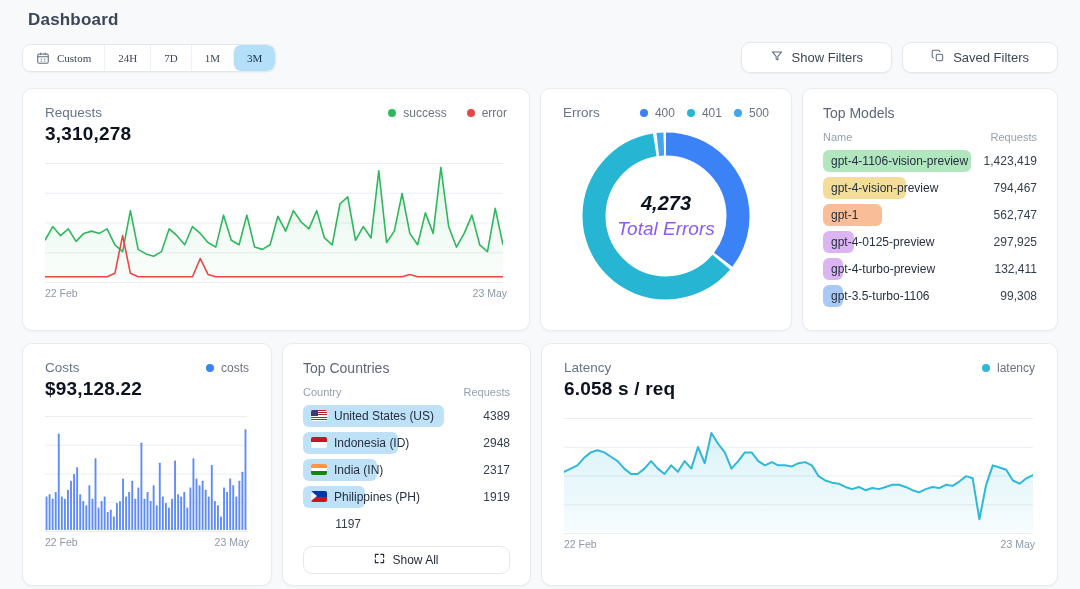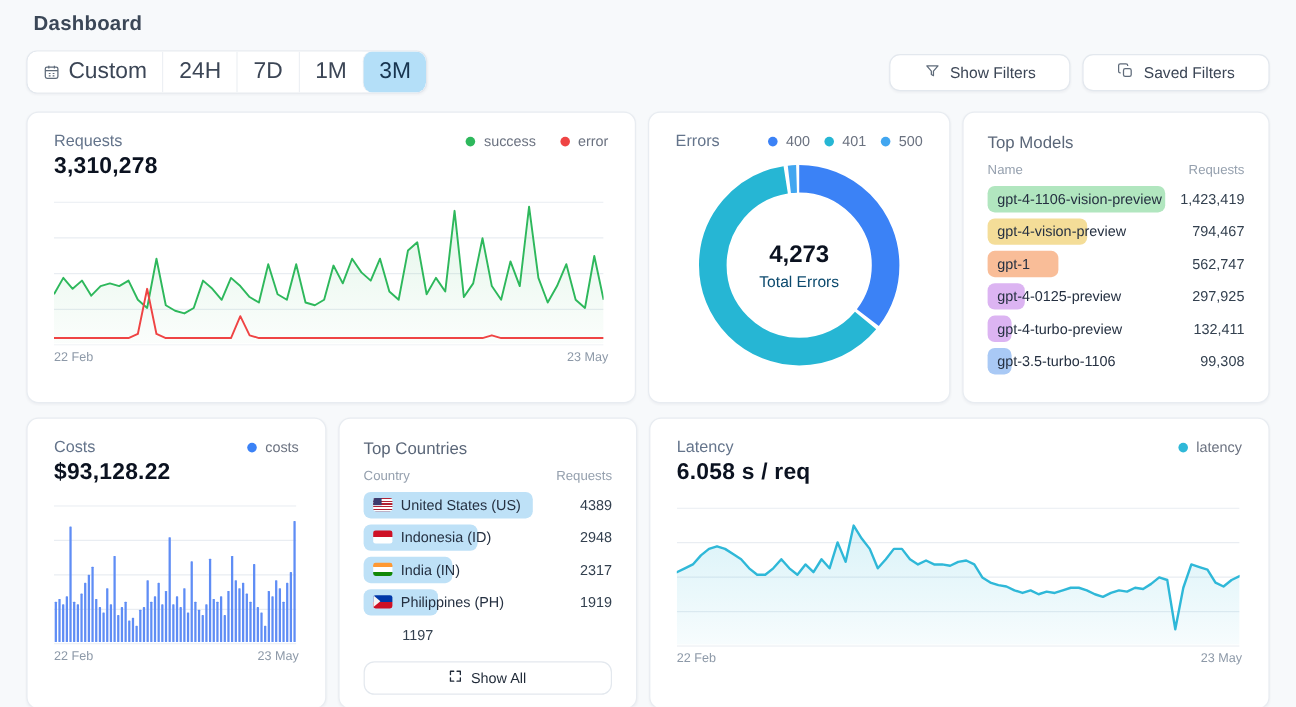--- a/index.html
+++ b/index.html
@@ -8,45 +8,45 @@
     font-family: "Liberation Sans", sans-serif;
     background:#f7f9fb;
     color:#1f2937;
   }
   .page { padding:6px 22px 0 22px; }
   .page-title { font-size:17px; font-weight:700; color:#3b4757; margin:4px 0 12px 6px; letter-spacing:.2px; }
 
   
   .toolbar { display:flex; justify-content:space-between; align-items:center; }
   .time-range { display:inline-flex; background:#fff; border:1px solid #e3e8ee; border-radius:9px; overflow:hidden; box-shadow:0 1px 2px rgba(23,31,47,.04); }
-  .tr-item { display:flex; align-items:center; gap:7px; padding:6px 13px; font-size:19px; color:#3c4656; cursor:pointer; border-left:1px solid #edf0f4; background:#fff; border-top:none; border-bottom:none; border-right:none; font-family:Liberation Sans, sans-serif; }
+  .tr-item { display:flex; align-items:center; gap:7px; padding:6px 13px; font-size:11px; color:#3c4656; cursor:pointer; border-left:1px solid #edf0f4; background:#fff; border-top:none; border-bottom:none; border-right:none; font-family:Liberation Serif, serif; }
   .tr-item:first-child { border-left:none; }
   .tr-item.selected { background:#b4dff8; color:#17344f; border-radius:8px; font-weight:500; }
   .toolbar-right { display:flex; gap:10px; }
   .tb-btn { display:flex; align-items:center; gap:8px; padding:6px 28px; font-size:13px; color:#3c4656; background:#fff; border:1px solid #e3e8ee; border-radius:9px; cursor:pointer; box-shadow:0 1px 2px rgba(23,31,47,.04); font-family:inherit; }
 
   
   .row { display:flex; gap:10px; }
   .row1 { margin-top:15px; }
   .row2 { margin-top:12px; }
   .card { background:#fff; border:1px solid #e8ecf1; border-radius:10px; box-shadow:0 1px 2px rgba(23,31,47,.04); padding:16px 22px 10px 22px; height:243px; }
   .card-head { display:flex; justify-content:space-between; align-items:center; }
   .card-title { font-size:13.5px; color:#64748b; }
   .big-value { font-size:19px; font-weight:700; color:#0b1220; margin-top:3px; letter-spacing:.2px; }
   .legend { display:flex; gap:20px; align-items:center; }
   .legend-item { display:flex; gap:7px; align-items:center; font-size:12px; color:#6b7280; }
   .legend-dot { width:8px; height:8px; border-radius:50%; }
   .xlabels { display:flex; justify-content:space-between; font-size:10.5px; color:#8d99a8; margin-top:4px; }
   .chart-wrap { margin-top:18px; }
 
   
-  .donut-wrap { position:relative; width:170px; height:172px; margin:10px auto 0 auto; }
+  .donut-wrap { position:relative; width:170px; height:172px; margin:10px auto 0 auto;font-style:italic; }
   .donut-center { position:absolute; inset:0; display:flex; flex-direction:column; align-items:center; justify-content:center; gap:3px; }
   .donut-value { font-size:20px; font-weight:700; color:#0b1220; }
-  .donut-label { font-size:13px; color:#0c4a6e; }
+  .donut-label { font-size:19px; color:#8b5cf6; }
 
   
   .list-card { padding:16px 20px 10px 20px; }
   .list-title { font-size:14px; color:#5b6779; }
   .list-cols { display:flex; justify-content:space-between; font-size:11px; color:#95a0ae; margin-top:10px; }
   .list-rows { margin-top:4px; }
   .list-row { display:flex; align-items:center; height:27px; }
   .row-name { position:relative; flex:1; margin-right:8px; height:22px; display:flex; align-items:center; }
   .row-bar { position:absolute; left:0; top:0; height:22px; border-radius:6px; }
   .row-text { position:relative; padding-left:8px; font-size:12px; color:#253041; white-space:nowrap; display:flex; align-items:center; }

